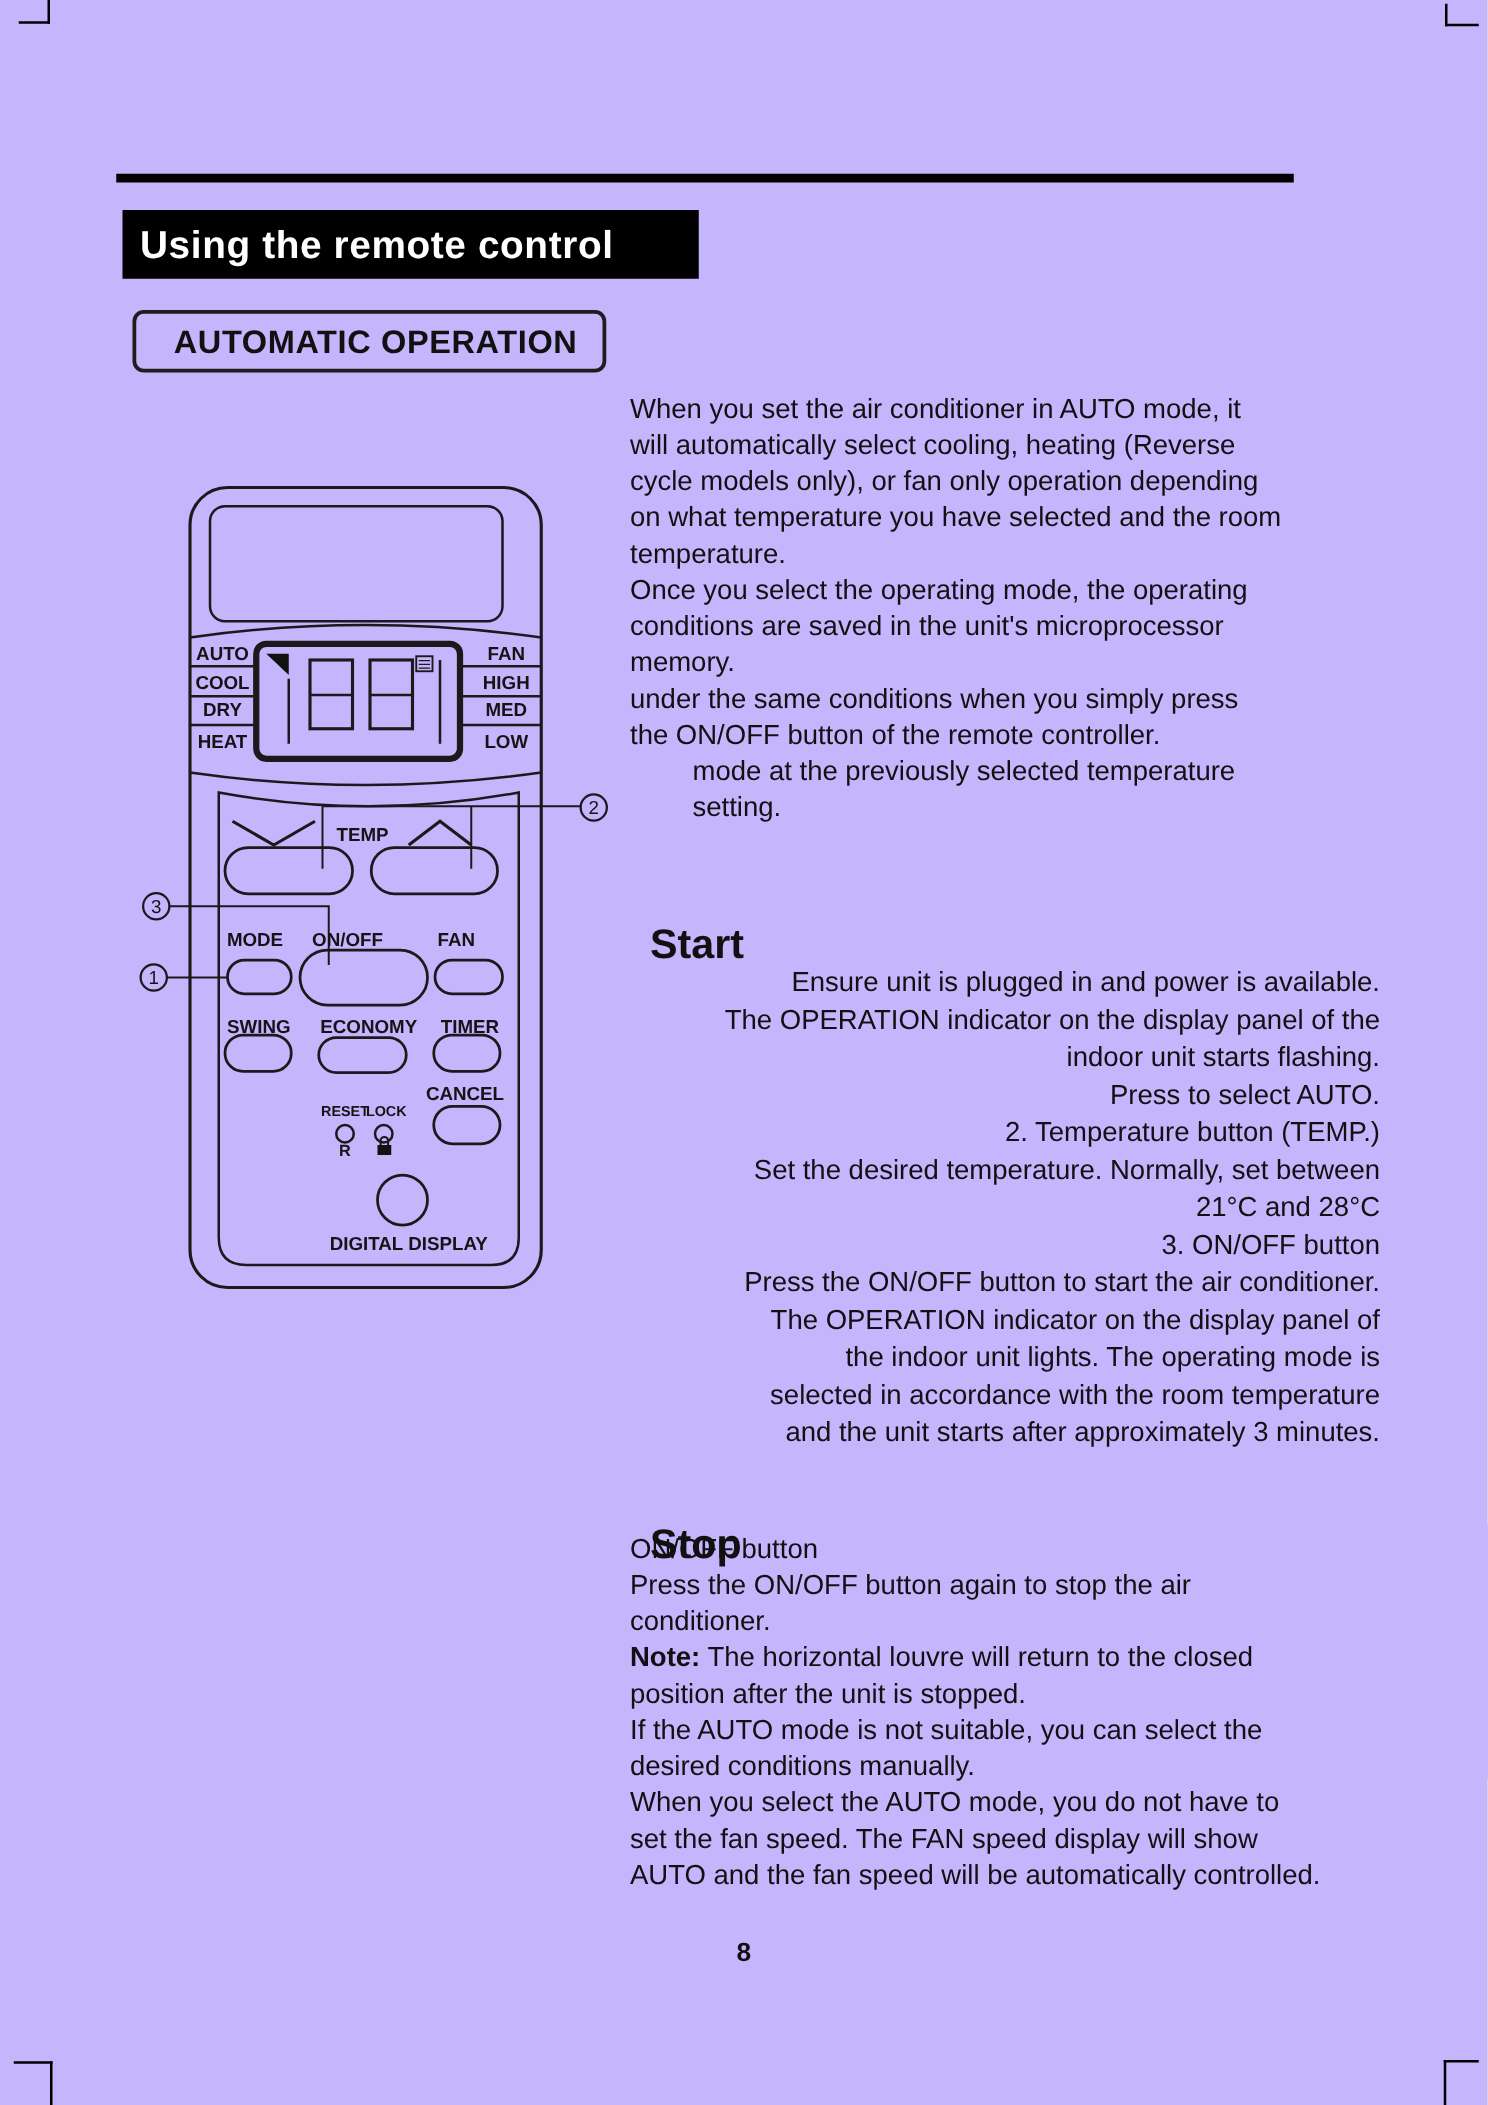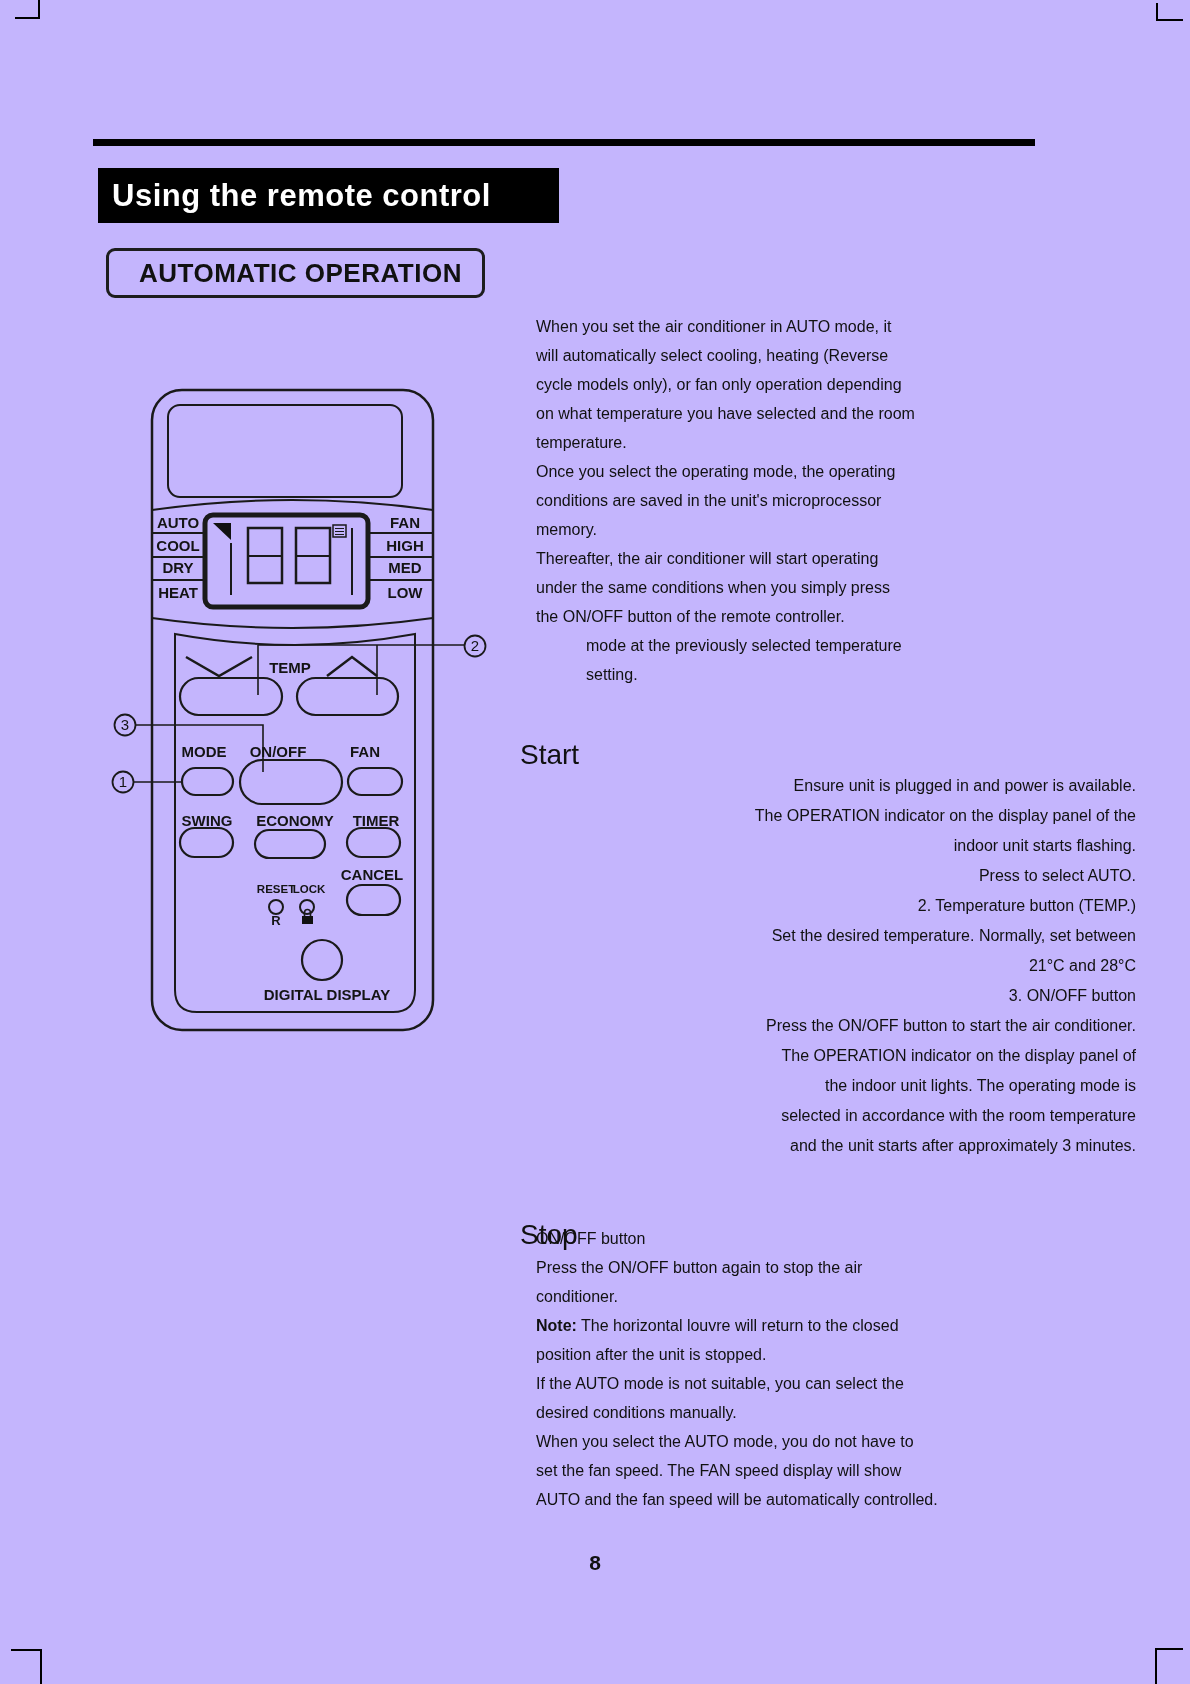--- a/index.html
+++ b/index.html
@@ -23,26 +23,26 @@
     background:#000; color:#fff; font-size:31px; font-weight:bold;
     line-height:55px; padding-left:14px; letter-spacing:0.5px;
   }
   .secbox {
     left:106px; top:248px; width:343px; height:44px;
     border:3px solid #1d1d1d; border-radius:9px;
     font-size:26px; font-weight:bold; line-height:44px; padding-left:30px;
     letter-spacing:0.5px;
   }
 
-  .col { left:536px; width:600px; font-size:16px; line-height:29px; }
+  .col { left:504px; width:600px; font-size:22px; line-height:29px; }
   .col-start { line-height:30px;text-align:right; }
   .line { white-space:nowrap; }
   .ind-eg   { padding-left:50px; }
   .ind-list { padding-left:28px; }
-  .h2 { left:520px; font-size:28px; font-weight:normal; line-height:30px; }
+  .h2 { left:520px; font-size:33px; font-weight:bold; line-height:30px; }
   .bold { font-weight:bold; }
 
   .pagenum { left:560px; top:1551px; width:70px; text-align:center;
              font-size:21px; font-weight:bold; }
 
   svg text { font-family:"Liberation Sans", sans-serif; fill:#141414; }
   .rlabel  { font-size:15px; font-weight:700; }
   .rsmall  { font-size:11.5px; font-weight:700; }
   .rcall   { font-size:15px; font-weight:400; }
 </style>
@@ -166,21 +166,20 @@
 
   <div class="abs col" style="top:312px">
     <div class="line">When you set the air conditioner in AUTO mode, it</div>
     <div class="line">will automatically select cooling, heating (Reverse</div>
     <div class="line">cycle models only), or fan only operation depending</div>
     <div class="line">on what temperature you have selected and the room</div>
     <div class="line">temperature.</div>
     <div class="line">Once you select the operating mode, the operating</div>
     <div class="line">conditions are saved in the unit's microprocessor</div>
     <div class="line">memory.</div>
-    <div class="line">Thereafter, the air conditioner will start operating</div>
     <div class="line">under the same conditions when you simply press</div>
     <div class="line">the ON/OFF button of the remote controller.</div>
     <div class="line ind-eg">mode at the previously selected temperature</div>
     <div class="line ind-eg">setting.</div>
   </div>
 
   <div class="abs h2" style="top:740px">Start</div>
   <div class="abs col col-start" style="top:771px">
     <div class="line">Ensure unit is plugged in and power is available.</div>
     <div class="line">The OPERATION indicator on the display panel of the</div>

